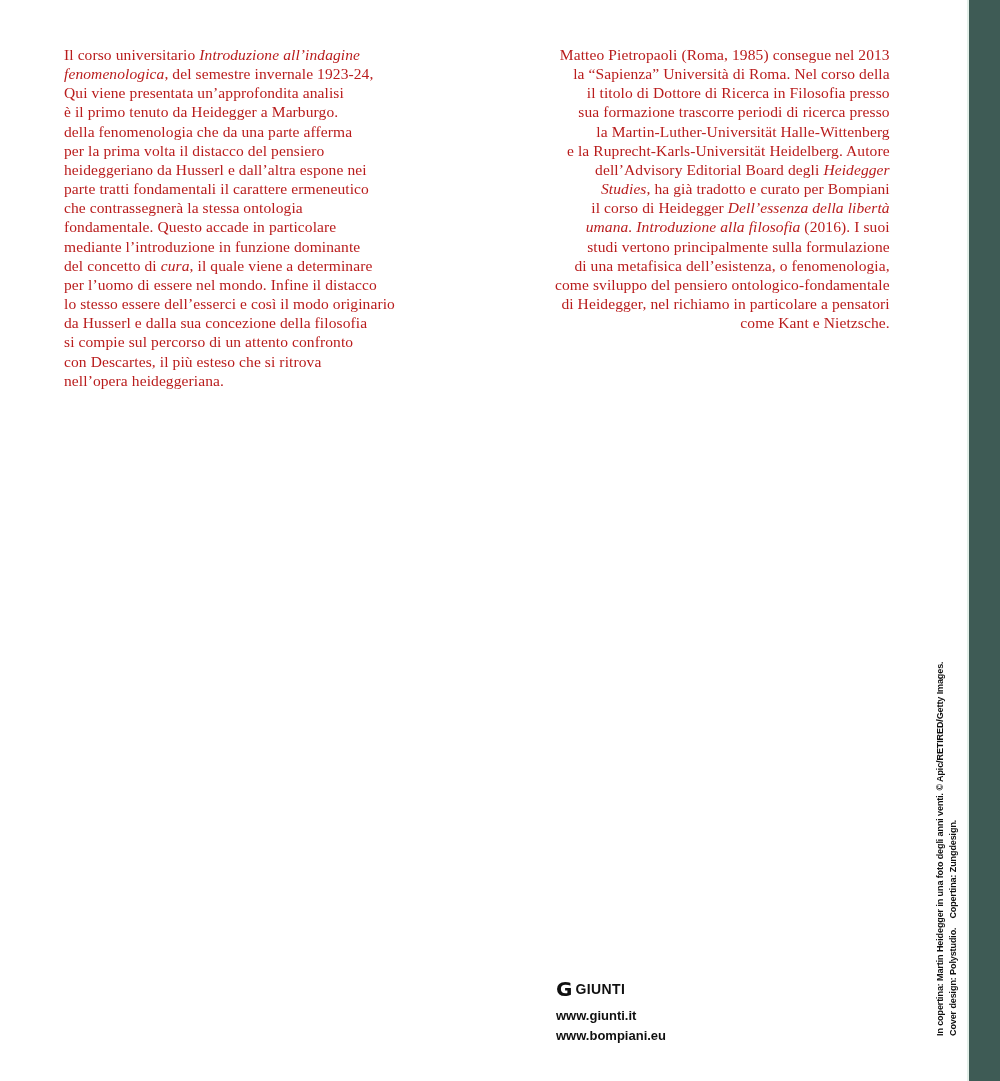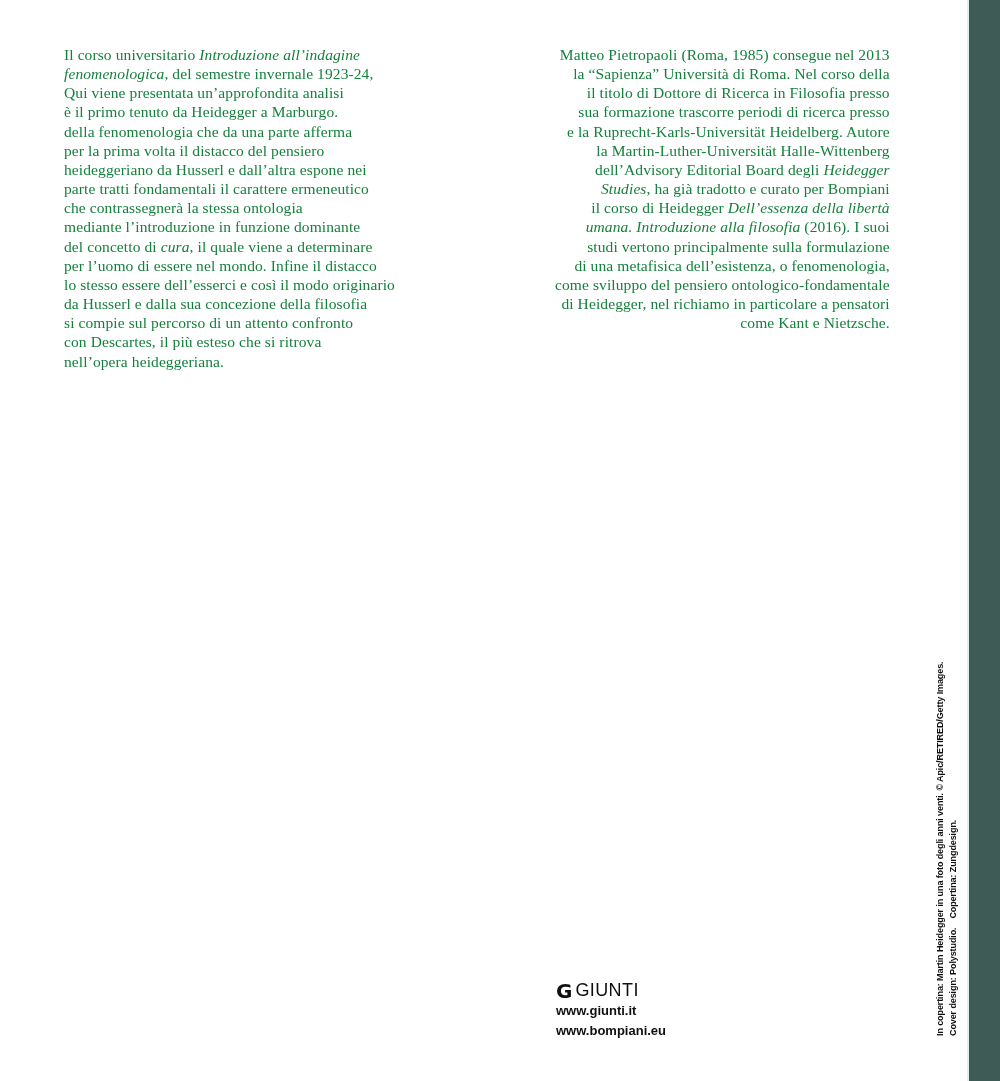--- a/index.html
+++ b/index.html
@@ -1,42 +1,42 @@
 <!DOCTYPE html>
 <html><head>
 <meta charset="utf-8">
 <style>
   html,body{margin:0;padding:0;background:#ffffff;}
   .page{
     position:relative;width:1000px;height:1081px;background:#ffffff;
     overflow:hidden;font-family:"Liberation Serif",serif;
   }
   .textcol{
-    position:absolute;top:45px;color:#15803d;
+    position:absolute;top:45px;color:#b91c1c;
     font-size:15.5px;line-height:19.15px;letter-spacing:0.1px;
   }
   .textcol .tline{white-space:nowrap;}
   .textcol .tline em{font-style:italic;}
   #left-col{left:64px;}
   #right-col{left:555px;text-align:right;}
   .spine{
     position:absolute;top:0;right:0;width:31px;height:1081px;
     background:#3e5b55;border-left:2px solid #e3efe9;
   }
   .publisher{
     position:absolute;left:556px;top:980px;
     font-family:"Liberation Sans",sans-serif;color:#101010;
   }
   .logo{display:flex;align-items:center;gap:3px;}
   .g-icon{
     font-family:"DejaVu Sans",sans-serif;font-weight:bold;
     font-size:20px;line-height:18px;
   }
-  .logo-text{font-weight:normal;font-size:18px;letter-spacing:0.4px;}
-  .urls{font-weight:bold;font-size:13px;line-height:19.5px;}
+  .logo-text{font-weight:bold;font-size:14px;letter-spacing:0.4px;}
+  .urls{margin-top:8px;font-weight:bold;font-size:13px;line-height:19.5px;}
   .credits{
     position:absolute;left:934px;top:1036px;
     transform:rotate(-90deg);transform-origin:0 0;
     font-family:"Liberation Sans",sans-serif;font-weight:bold;
     font-size:9px;line-height:12.5px;letter-spacing:-0.1px;
     color:#101010;white-space:nowrap;
   }
 </style>
 </head>
 <body>
@@ -46,37 +46,38 @@
   <div id="left-col" class="textcol">
       <div class="tline"><span>Il corso universitario </span><em>Introduzione all’indagine</em></div>
       <div class="tline"><em>fenomenologica</em><span>, del semestre invernale 1923-24,</span></div>
       <div class="tline"><span>Qui viene presentata un’approfondita analisi</span></div>
       <div class="tline"><span>è il primo tenuto da Heidegger a Marburgo.</span></div>
       <div class="tline"><span>della fenomenologia che da una parte afferma</span></div>
       <div class="tline"><span>per la prima volta il distacco del pensiero</span></div>
       <div class="tline"><span>heideggeriano da Husserl e dall’altra espone nei</span></div>
       <div class="tline"><span>parte tratti fondamentali il carattere ermeneutico</span></div>
       <div class="tline"><span>che contrassegnerà la stessa ontologia</span></div>
+      <div class="tline"><span>fondamentale. Questo accade in particolare</span></div>
       <div class="tline"><span>mediante l’introduzione in funzione dominante</span></div>
       <div class="tline"><span>del concetto di </span><em>cura</em><span>, il quale viene a determinare</span></div>
       <div class="tline"><span>per l’uomo di essere nel mondo. Infine il distacco</span></div>
       <div class="tline"><span>lo stesso essere dell’esserci e così il modo originario</span></div>
       <div class="tline"><span>da Husserl e dalla sua concezione della filosofia</span></div>
       <div class="tline"><span>si compie sul percorso di un attento confronto</span></div>
       <div class="tline"><span>con Descartes, il più esteso che si ritrova</span></div>
       <div class="tline"><span>nell’opera heideggeriana.</span></div>
     </div>
 
   <div id="right-col" class="textcol">
       <div class="tline"><span>Matteo Pietropaoli (Roma, 1985) consegue nel 2013</span></div>
       <div class="tline"><span>la “Sapienza” Università di Roma. Nel corso della</span></div>
       <div class="tline"><span>il titolo di Dottore di Ricerca in Filosofia presso</span></div>
       <div class="tline"><span>sua formazione trascorre periodi di ricerca presso</span></div>
+      <div class="tline"><span>la Martin-Luther-Universität Halle-Wittenberg</span></div>
       <div class="tline"><span>e la Ruprecht-Karls-Universität Heidelberg. Autore</span></div>
-      <div class="tline"><span>la Martin-Luther-Universität Halle-Wittenberg</span></div>
       <div class="tline"><span>dell’Advisory Editorial Board degli </span><em>Heidegger</em></div>
       <div class="tline"><em>Studies</em><span>, ha già tradotto e curato per Bompiani</span></div>
       <div class="tline"><span>il corso di Heidegger </span><em>Dell’essenza della libertà</em></div>
       <div class="tline"><em>umana. Introduzione alla filosofia</em><span> (2016). I suoi</span></div>
       <div class="tline"><span>studi vertono principalmente sulla formulazione</span></div>
       <div class="tline"><span>di una metafisica dell’esistenza, o fenomenologia,</span></div>
       <div class="tline"><span>come sviluppo del pensiero ontologico-fondamentale</span></div>
       <div class="tline"><span>di Heidegger, nel richiamo in particolare a pensatori</span></div>
       <div class="tline"><span>come Kant e Nietzsche.</span></div>
     </div>

